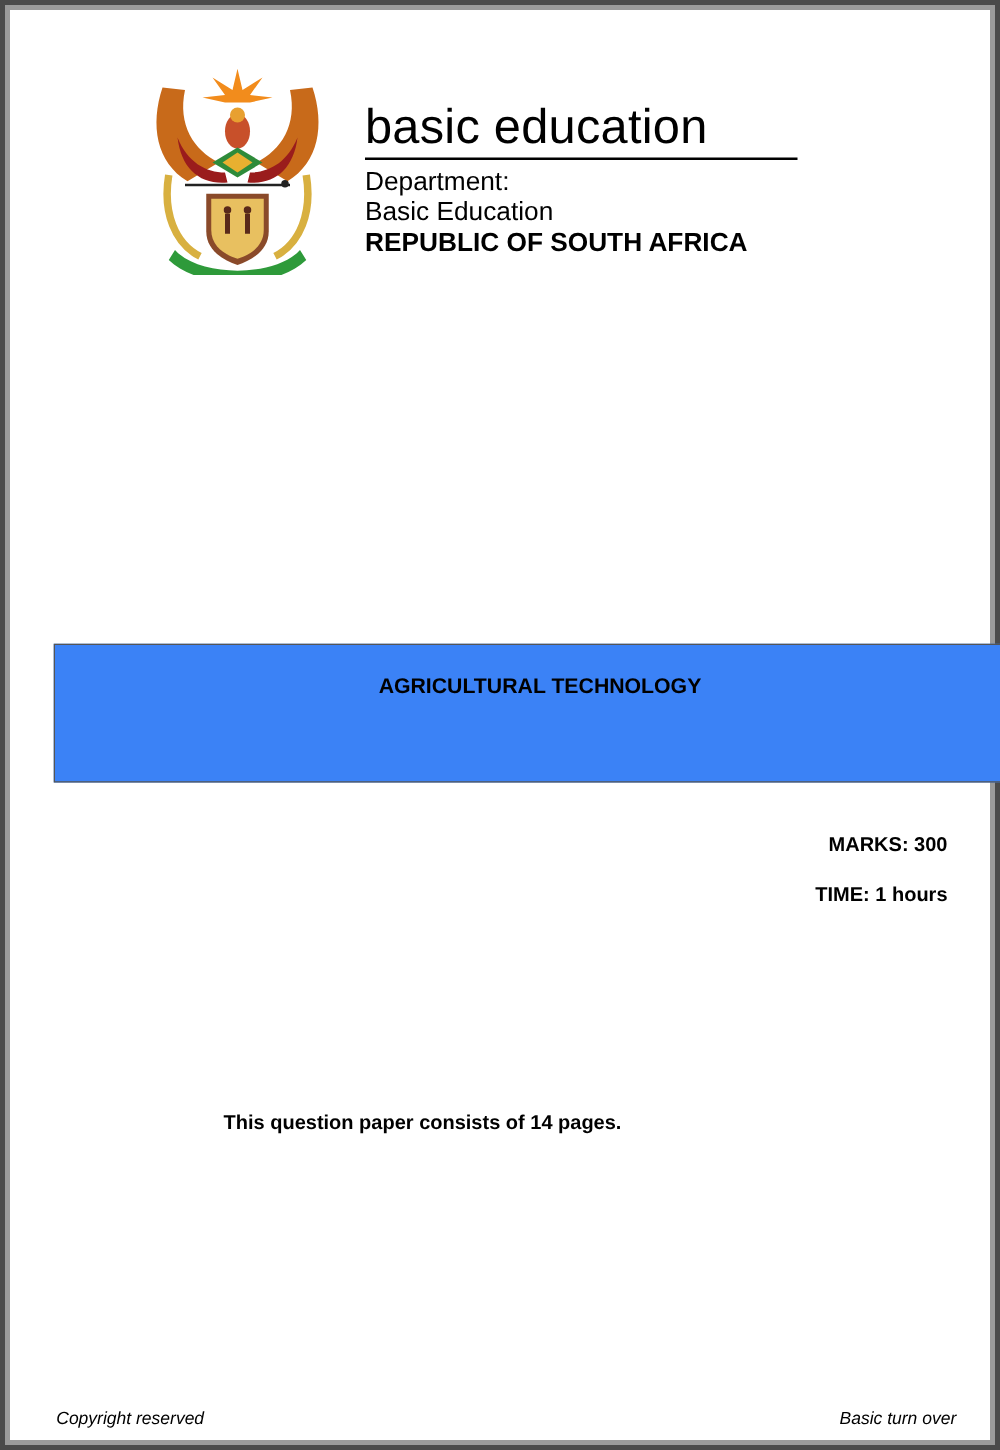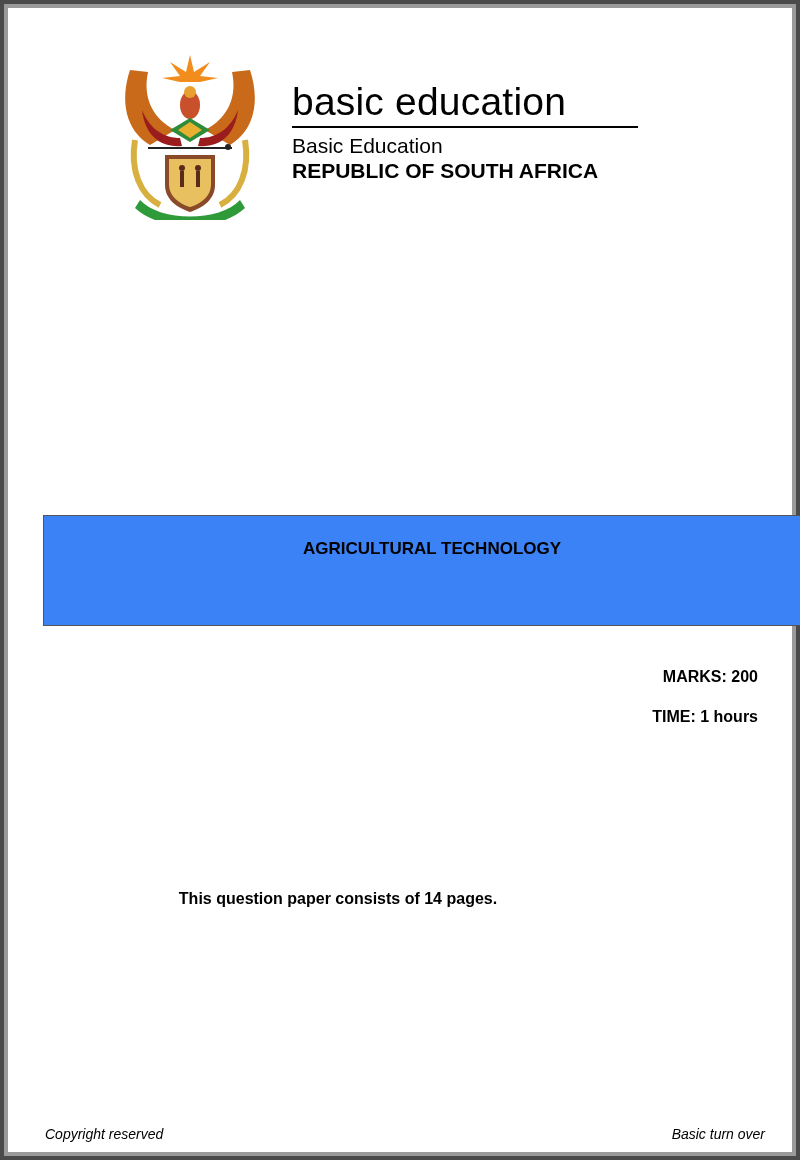--- a/index.html
+++ b/index.html
@@ -54,30 +54,31 @@
   <rect x="60" y="121" width="4" height="16" fill="#5a2a1a"></rect>
   <circle cx="78" cy="118" r="3" fill="#5a2a1a"></circle>
   <rect x="76" y="121" width="4" height="16" fill="#5a2a1a"></rect>
 
   <path d="M20 150 C40 172 100 172 120 150 L125 158 C100 182 40 182 15 158 Z" fill="#2e9a3a"></path>
 </svg>
 
 <div class="brand">
   <div class="brand-title">basic education</div>
   <div class="brand-rule"></div>
+  <div class="brand-line">Department:</div>
   <div class="brand-line">Basic Education</div>
   <div class="brand-bold">REPUBLIC OF SOUTH AFRICA</div>
 </div>
 
 <div class="exam-title">
 </div>
 
 <div class="subject-box">
   <div class="subj">AGRICULTURAL TECHNOLOGY</div>
 </div>
 
-<div class="meta" style="top:668px;">MARKS:  200</div>
+<div class="meta" style="top:668px;">MARKS:  300</div>
 <div class="meta" style="top:708px;">TIME:  1 hours</div>
 
 <div class="pages">This question paper consists of 14 pages.</div>
 
 <div class="footer-l">Copyright reserved</div>
 <div class="footer-r">Basic turn over</div>
 
 </body></html>

